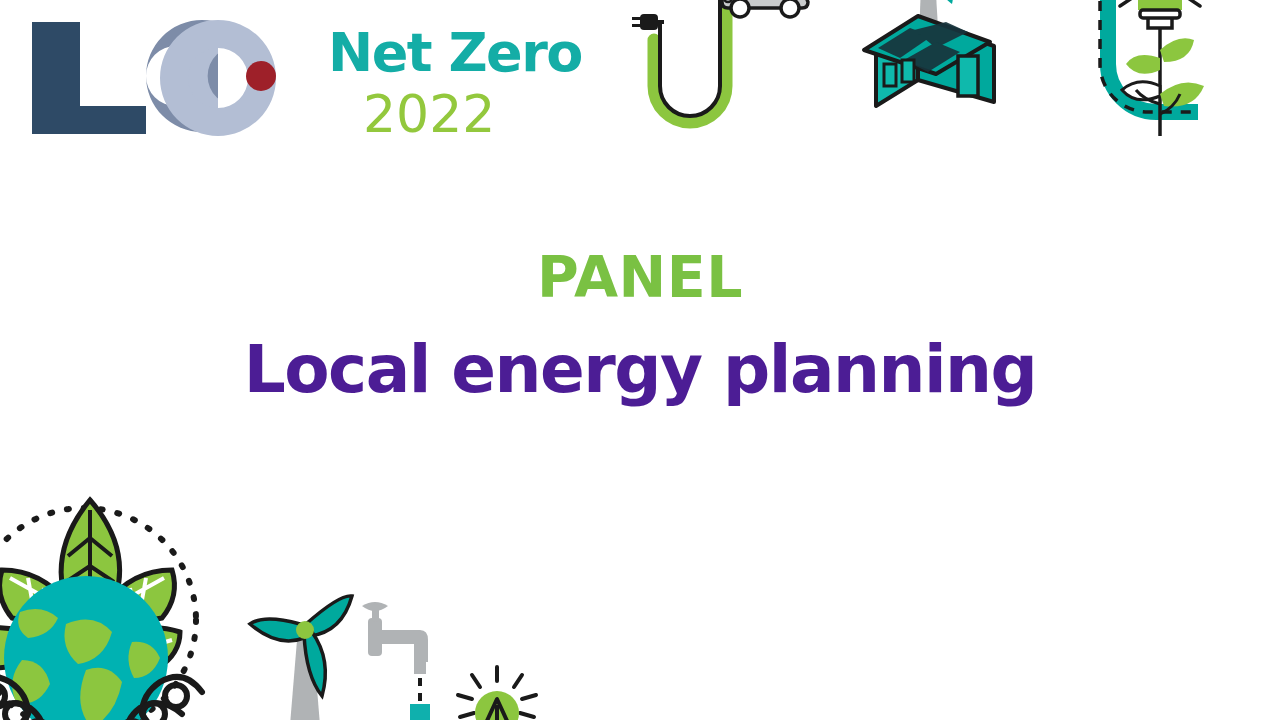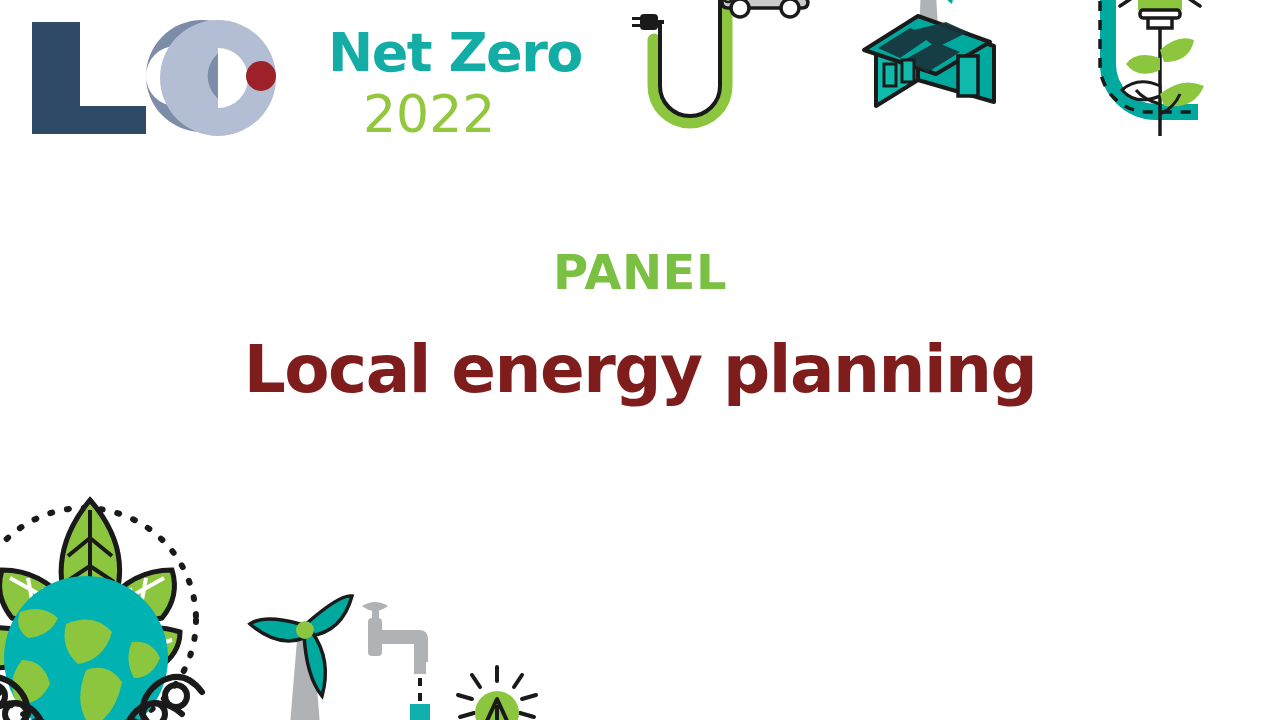--- a/index.html
+++ b/index.html
@@ -69,36 +69,36 @@
 
   
   #kicker {
     position: absolute;
     left: 0;
     top: 246px;
     width: 1280px;
     text-align: center;
     font-family: "DejaVu Sans", sans-serif;
     font-weight: bold;
-    font-size: 48px;
+    font-size: 57px;
     letter-spacing: 0.5px;
     color: #7AC143;
     line-height: 1.1;
   }
   #main-title {
     position: absolute;
     left: 90px;
     top: 334px;
     width: 1100px;
     text-align: center;
     font-family: "DejaVu Sans", sans-serif;
     font-weight: bold;
     font-size: 66px;
     letter-spacing: -1.5px;
-    color: #7f1d1d;
+    color: #4c1d95;
     line-height: 1.08;
   }
   .title-line { display: block; white-space: nowrap; }
 
   
   .illus { position: absolute; }
   #illus-ev      { left: 612px; top: -22px;  width: 210px; height: 160px; }
   #illus-house   { left: 856px; top: -40px;  width: 150px; height: 170px; }
   #illus-bulb    { left: 1078px; top: -46px; width: 166px; height: 190px; }
   #illus-globe   { left: -34px; top: 492px;  width: 280px; height: 250px; }

